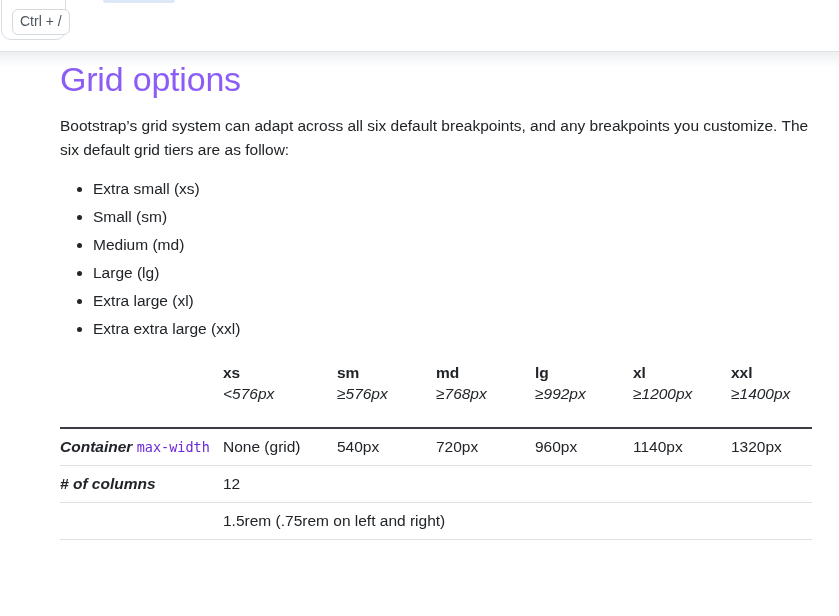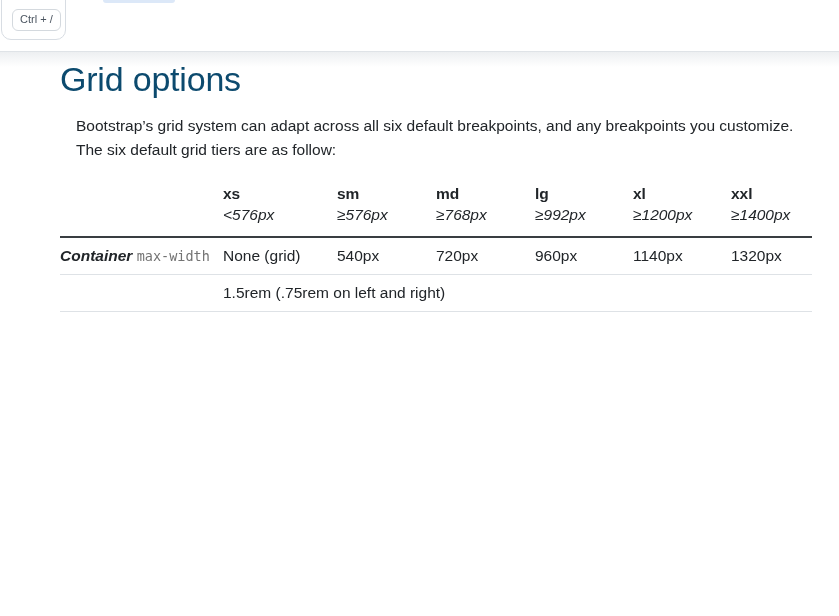--- a/index.html
+++ b/index.html
@@ -20,21 +20,21 @@
     position:absolute; left:1px; top:-14px;
     width:63px; height:52px;
     border:1px solid #d8dde3; border-radius:10px;
     background:#fff;
   }
   .kbd-badge {
     position:absolute; left:10px; top:22px;
     display:inline-block;
     border:1px solid #d4d9de; border-radius:6px;
     padding:3px 7px 4px;
-    font-size:11px; line-height:1.2; color:#4b5560;
+    font-size:14px; line-height:1.2; color:#4b5560;
     background:#fff;
     font-family:"Liberation Sans", sans-serif;
     white-space:nowrap;
   }
   .suggestion-fragment {
     position:absolute; left:103px; top:0;
     width:72px; height:3px;
     background:#dce8f8;
     border-radius:0 0 3px 3px;
   }
@@ -44,71 +44,79 @@
     position:absolute; left:0; top:52px; width:100%; height:15px;
     background:linear-gradient(180deg, rgba(222,226,230,0.55), rgba(255,255,255,0));
     pointer-events:none;
   }
 
   
   .main { padding:7px 27px 0 60px; }
 
   h1.page-title {
     margin:0 0 14px; font-size:34px; line-height:1.2;
-    font-weight:500; color:#0c4a6e; letter-spacing:-0.2px;
+    font-weight:500; color:#8b5cf6; letter-spacing:-0.2px;
   }
-  p.copy { margin:0 16px 15px; line-height:1.55; }
+  p.copy { margin:0 0 15px; line-height:1.55; }
 
   ul.tiers { margin:0 0 15px; padding-left:33px; }
   ul.tiers li { margin-bottom:4px; line-height:1.55; }
 
   
   table.grid-table {
     width:100%; border-collapse:collapse;
     margin-top:19px; font-size:15.5px;
   }
   table.grid-table thead th {
     text-align:left; vertical-align:top;
-    padding:3px 8px 10px 0;
+    padding:3px 8px 22px 0;
     border-bottom:2px solid #393d41;
     font-weight:400;
   }
   .col-label { font-weight:700; line-height:1.35; }
   .col-sub   { font-weight:400; line-height:1.35;font-style:italic; }
 
   table.grid-table tbody th,
   table.grid-table tbody td {
     text-align:left; vertical-align:top;
     padding:9px 8px 9px 0;
     border-bottom:1px solid #dee2e6;
     font-weight:400;
   }
   .row-label-text { font-weight:700;font-style:italic; }
 
   code {
     font-family:"DejaVu Sans Mono", "Liberation Mono", monospace;
-    font-size:13.5px; color:#737373;
+    font-size:13.5px; color:#6d28d9;
   }
 </style>
 </head>
 <body>
 
 <div class="topbar">
   <div class="suggestion-fragment"></div>
   <div class="search-box">
     <span class="kbd-badge">Ctrl + /</span>
   </div>
 </div>
 <div class="top-fade"></div>
 
 <div class="main">
   <h1 class="page-title">Grid options</h1>
 
   <p class="copy">Bootstrap’s grid system can adapt across all six default breakpoints, and any breakpoints you customize. The six default grid tiers are as follow:</p>
 
+  <ul class="tiers">
+      <li>Extra small (xs)</li>
+      <li>Small (sm)</li>
+      <li>Medium (md)</li>
+      <li>Large (lg)</li>
+      <li>Extra large (xl)</li>
+      <li>Extra extra large (xxl)</li>
+    </ul>
 
 
   <table class="grid-table">
     <colgroup>
       <col style="width:163px">
       <col style="width:114px">
       <col style="width:99px">
       <col style="width:99px">
       <col style="width:98px">
       <col style="width:98px">
@@ -147,18 +155,22 @@
         <tr>
           <th><span class="row-label-text">Container</span> <code>max-width</code></th>
           <td>None (grid)</td>
           <td>540px</td>
           <td>720px</td>
           <td>960px</td>
           <td>1140px</td>
           <td>1320px</td>
         </tr>
         <tr>
+          <th><span class="row-label-text"># of columns</span></th>
+          <td colspan="6">12</td>
+        </tr>
+        <tr>
           <th></th>
           <td colspan="6">1.5rem (.75rem on left and right)</td>
         </tr>
       </tbody>
   </table>
 </div>
 
 </body></html>

